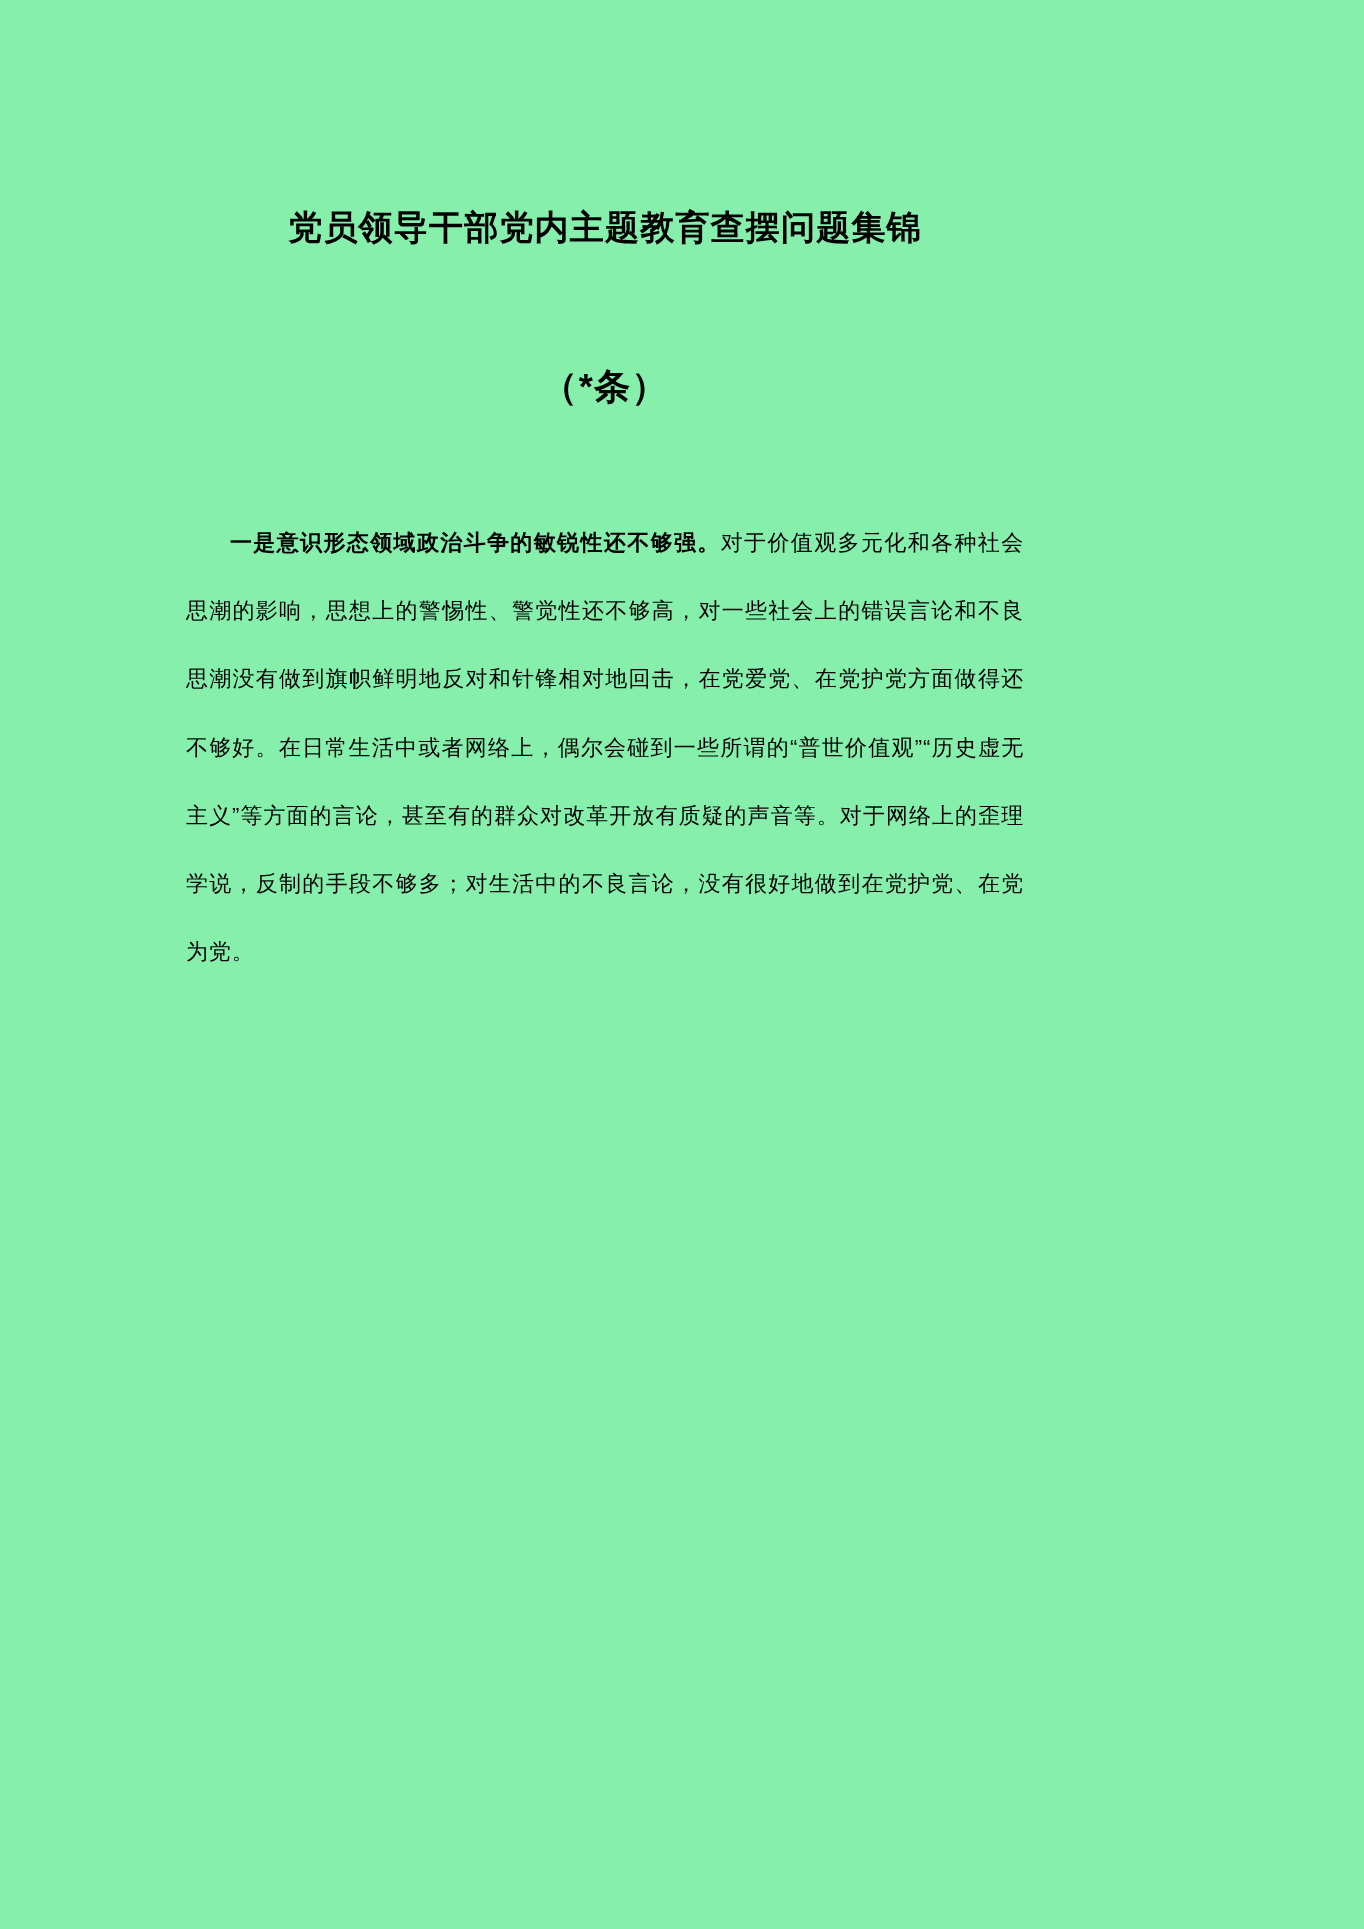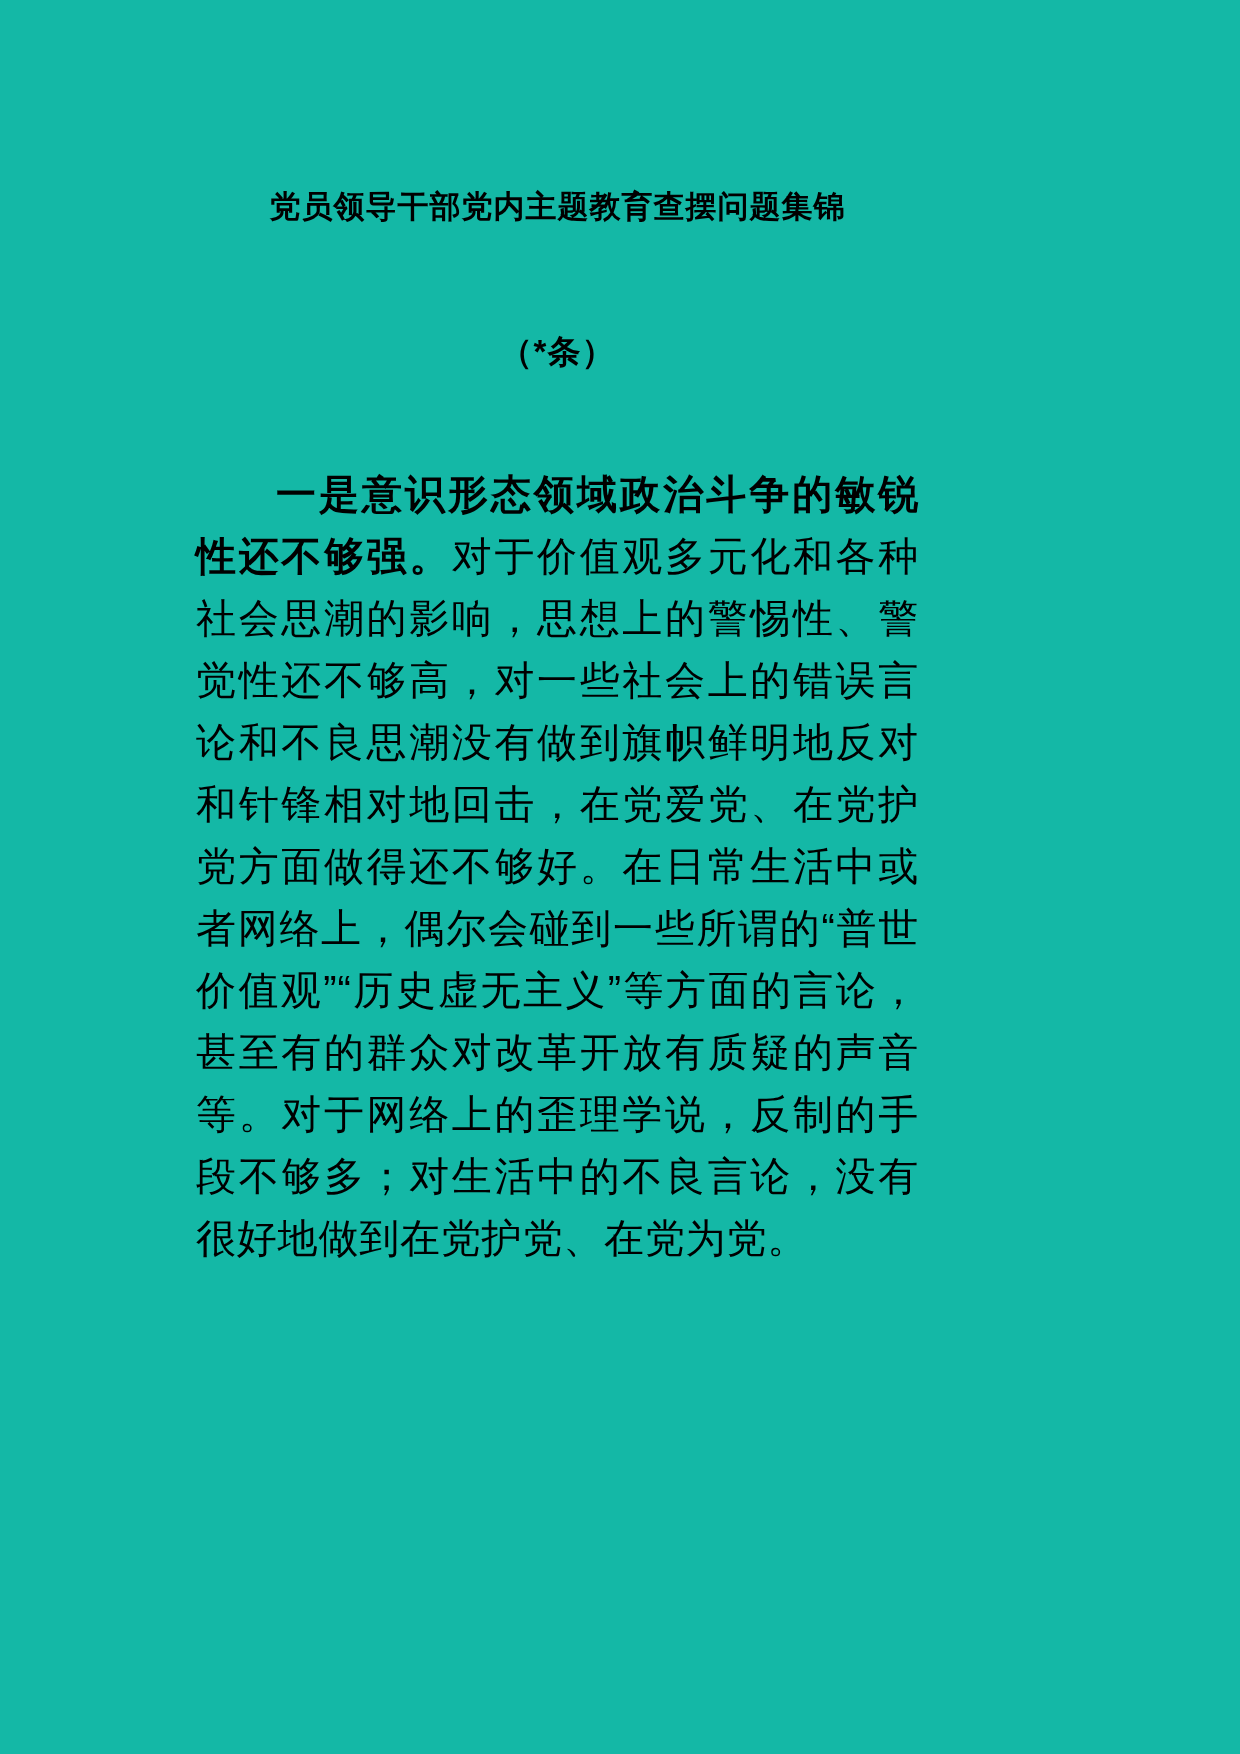--- a/index.html
+++ b/index.html
@@ -4,26 +4,25 @@
 <style>
   html, body {
     margin: 0;
     padding: 0;
     background: #ffffff;
   }
   .page {
     position: relative;
     width: 1240px;
     height: 1754px;
-    background: #14b8a6;
+    background: #86efac;
     color: #000000;
     font-family: "Liberation Sans", "DejaVu Sans", sans-serif;
     overflow: hidden;
     box-sizing: border-box;
-    padding-left: 15px;
   }
   .content {
     padding: 185px 305px 0 165px;
   }
   .doc-title {
     margin: 0;
     text-align: center;
     font-size: 31px;
     line-height: 44px;
     font-weight: 700;
@@ -34,22 +33,22 @@
     text-align: center;
     font-size: 33px;
     line-height: 46px;
     font-weight: 700;
     letter-spacing: 1px;
   }
   .paragraphs {
     margin-top: 88px;
   }
   .para {
-    margin: 16px;
-    font-size: 40px;
+    margin: 4px;
+    font-size: 20px;
     line-height: 62px;
     letter-spacing: 0.8px;
     text-align: justify;
     text-indent: 2em;
     word-break: break-all;
   }
   .para .lead {
     font-weight: 700;
   }
   .para .body-text {

